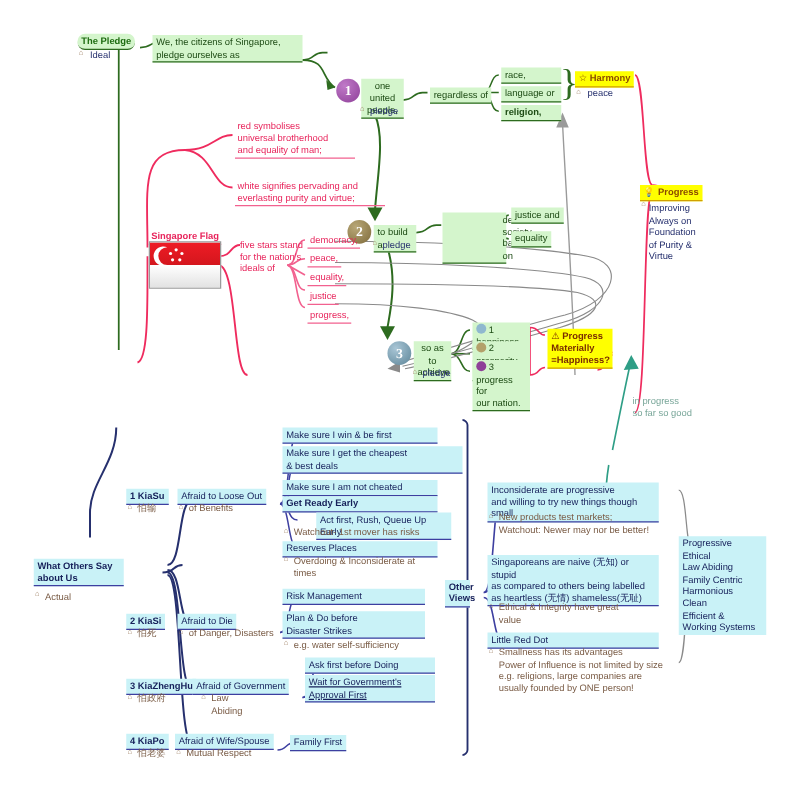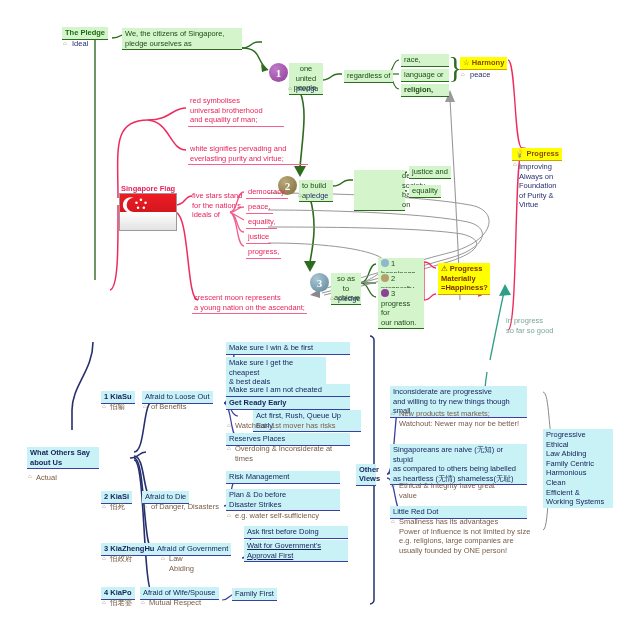--- a/index.html
+++ b/index.html
@@ -10,21 +10,21 @@
     font-family:"Liberation Sans","DejaVu Sans",sans-serif;
     font-size:7.5px; color:#16205a;
   }
   #canvas { position:absolute; inset:0; }
   svg.edges { position:absolute; left:0; top:0; width:633px; height:640px; pointer-events:none; }
 
   .node { position:absolute; white-space:pre-line; line-height:1.28; }
 
   
   .g  { background:#d4f5cc; color:#1d4b14; border-bottom:1.3px solid #2d6b1f; padding:1px 3px 1px 3px; }
-  .g.title { color:#1d6b10; font-weight:bold; }
+  .g.title { color:#1d6b10; font-weight:bold;border-radius:6px; }
 
   
   .r  { color:#e8255c; border-bottom:1.3px solid #f2618f; padding:1px 2px; }
   .r.plain { border-bottom:none; }
   .r.hdr { color:#e8255c; font-weight:bold; border-bottom:1.3px solid #ef2b5e; }
 
   
   .c  { background:#c9f2f7; color:#16205a; border-bottom:1.3px solid #3d3fa0; padding:1px 3px; }
   .c.b { font-weight:bold; }
   .c.no-ul { border-bottom:none; }
@@ -260,37 +260,35 @@
 universal brotherhood
 and equality of man;</div>
   <div class="node r plain" style="left:190px; top:190px; width:56px;">five stars stand
 for the nation's
 ideals of</div>
   <div class="node r" style="left:246px; top:186px;">democracy,</div>
   <div class="node r" style="left:246px; top:201px;">peace,</div>
   <div class="node r" style="left:246px; top:216px;">equality,</div>
   <div class="node r" style="left:246px; top:231px;">justice</div>
   <div class="node r" style="left:246px; top:246px;">progress,</div>
-  <div class="node r" style="left:192px; top:292px; width:115px;">crescent moon represents
-a young nation on the ascendant;</div>
 
   <div class="node c b" style="left:27px; top:447px; width:72px;">What Others Say
 about Us</div>
   <div class="mk" style="left:28px; top:473px;">⌂</div>
   <div class="node ann" style="left:36px; top:473px;">Actual</div>
 
   <div class="node c b" style="left:101px; top:391px;">1 KiaSu</div>
   <div class="mk" style="left:102px; top:403px;">⌂</div>
   <div class="node ann" style="left:110px; top:402px;">怕输</div>
   <div class="node c" style="left:142px; top:391px;">Afraid to Loose Out</div>
   <div class="mk" style="left:143px; top:403px;">⌂</div>
   <div class="node ann" style="left:151px; top:402px;">of Benefits</div>
 
   <div class="node c" style="left:226px; top:342px; width:124px;">Make sure I win &amp; be first</div>
-  <div class="node c" style="left:226px; top:357px; width:100px;">Make sure I get the cheapest
+  <div class="node c" style="left:226px; top:357px; width:144px;">Make sure I get the cheapest
 &amp; best deals</div>
   <div class="node c" style="left:226px; top:384px; width:124px;">Make sure I am not cheated</div>
   <div class="node c b" style="left:226px; top:397px; width:124px;">Get Ready Early</div>
   <div class="node c" style="left:209px; top:410px; width:108px;margin-left:44px;">Act first, Rush, Queue Up Early</div>
   <div class="mk" style="left:227px; top:422px;">⌂</div>
   <div class="node ann" style="left:235px; top:421px; width:120px;">Watchout- 1st mover has risks</div>
   <div class="node c" style="left:226px; top:433px; width:124px;">Reserves Places</div>
   <div class="mk" style="left:227px; top:445px;">⌂</div>
   <div class="node ann" style="left:235px; top:444px; width:118px;">Overdoing &amp; Inconsiderate at
 times</div>

